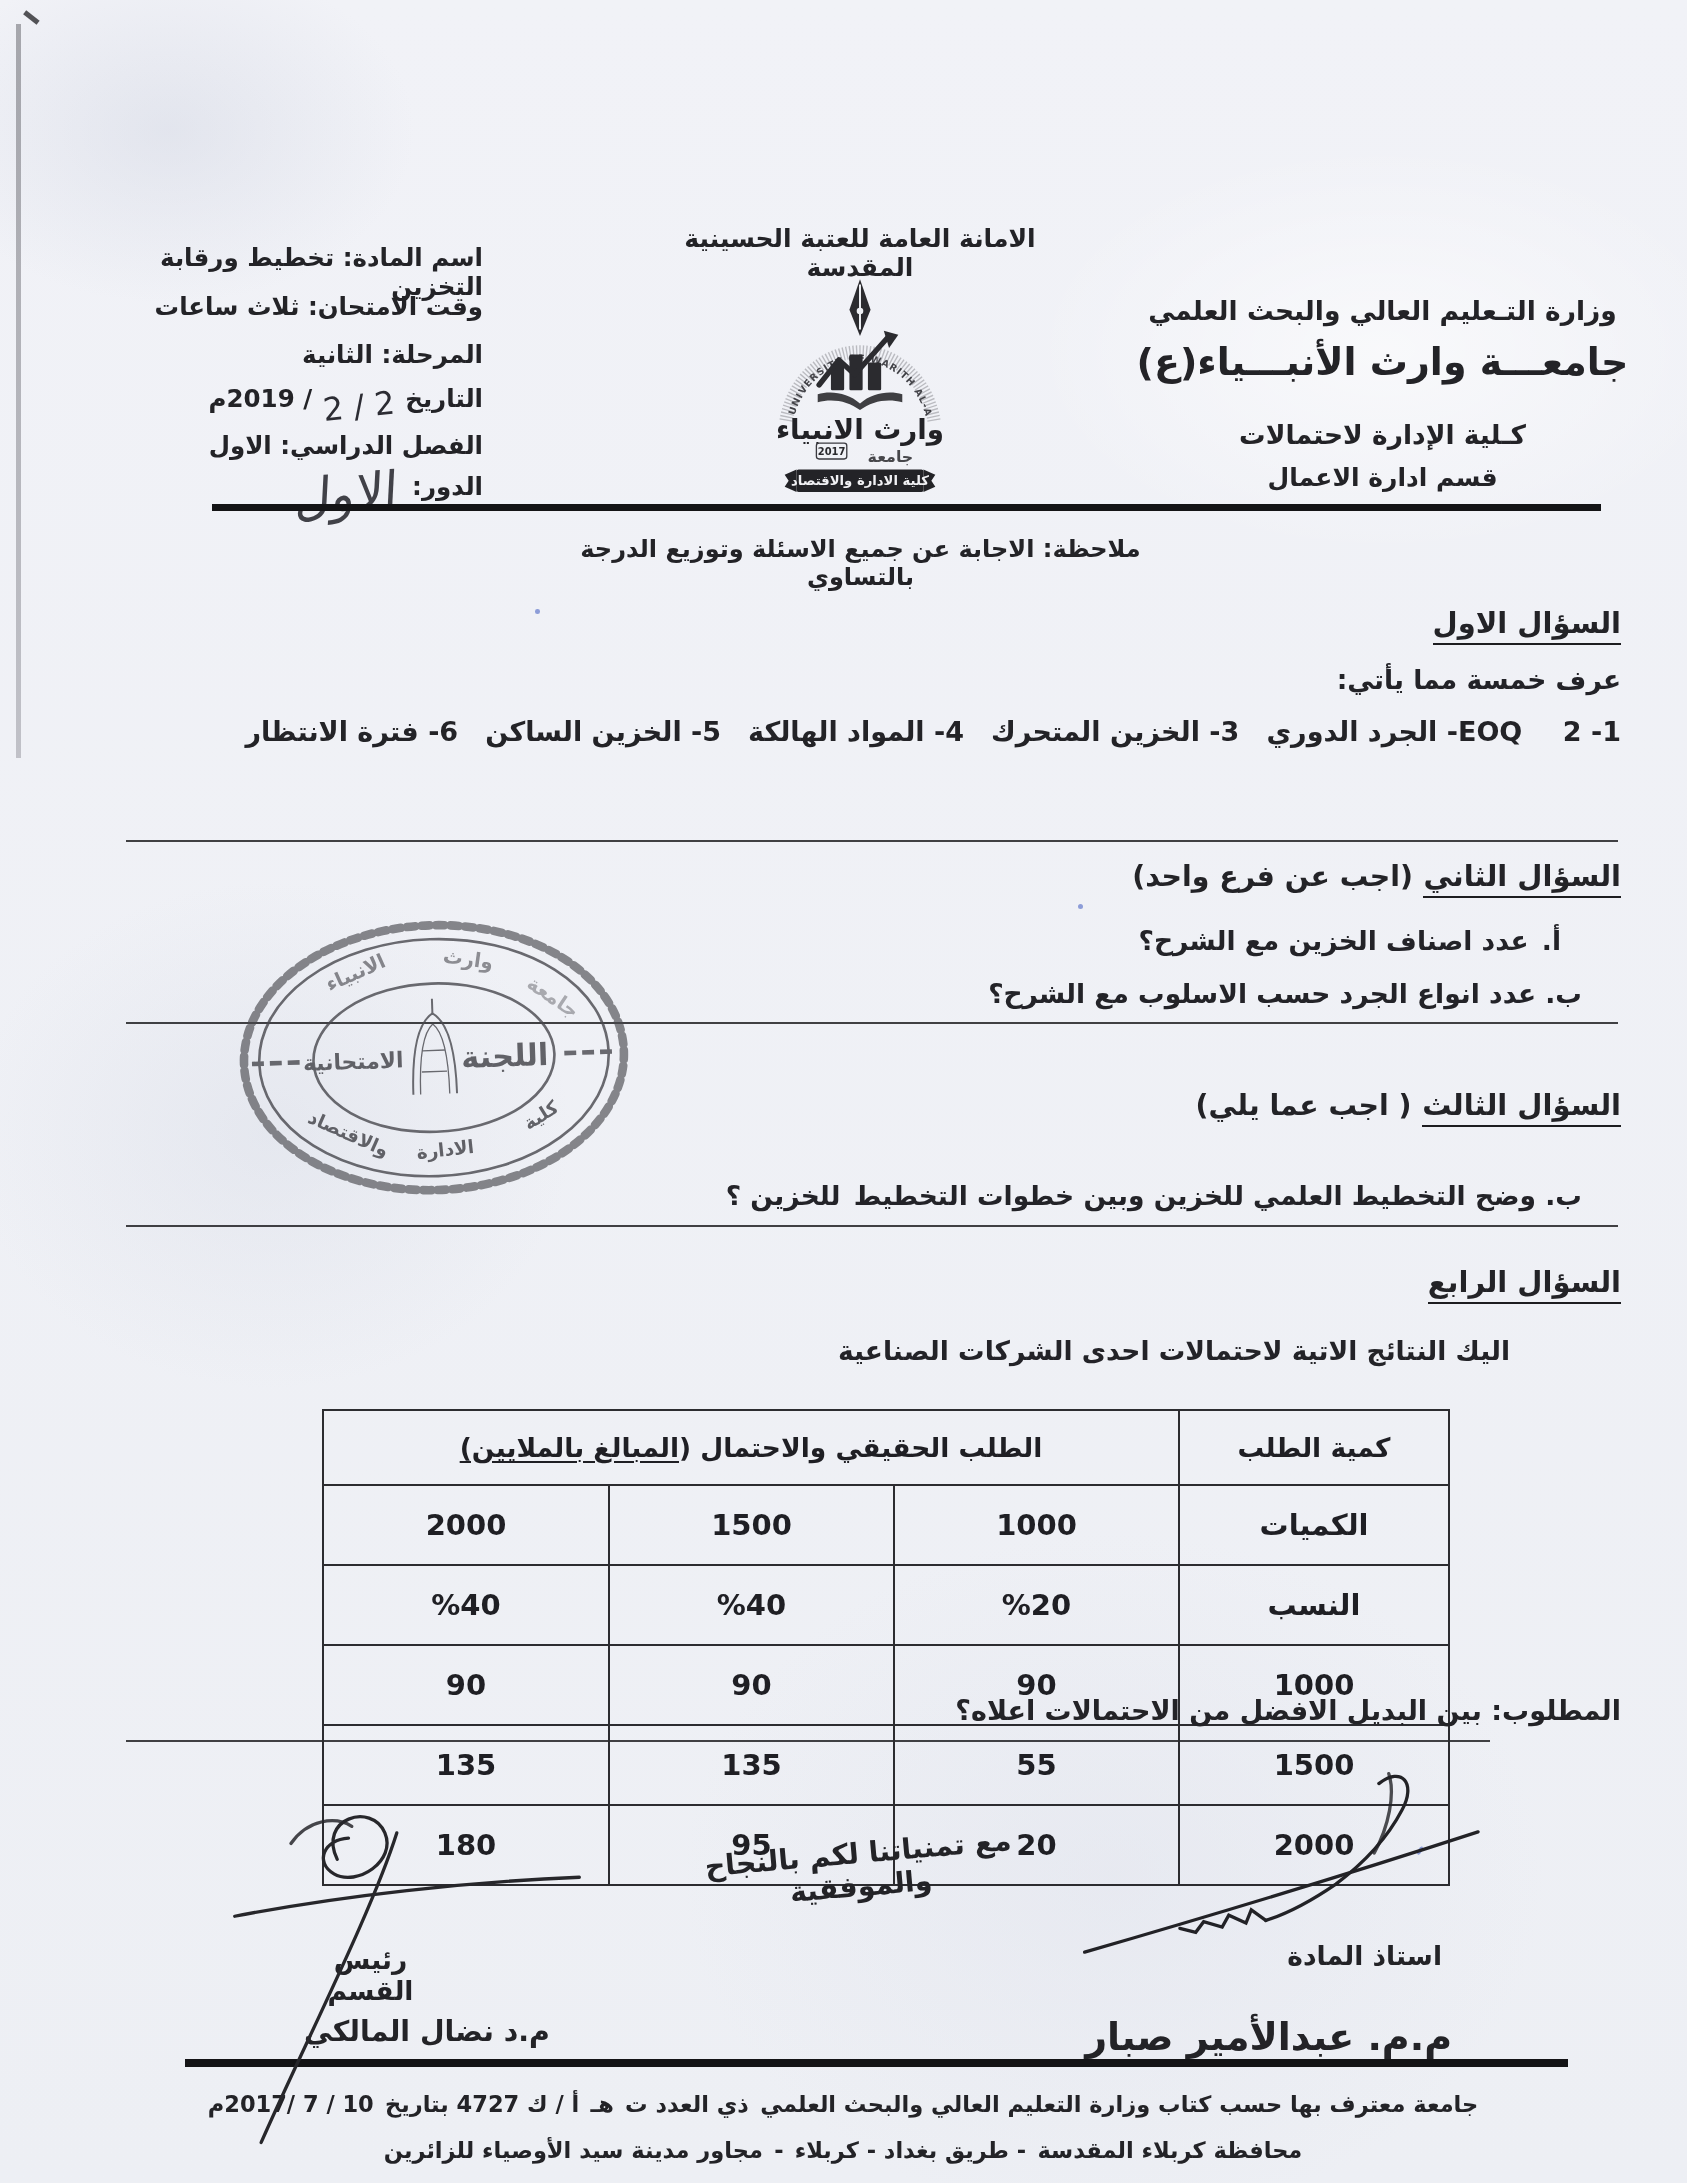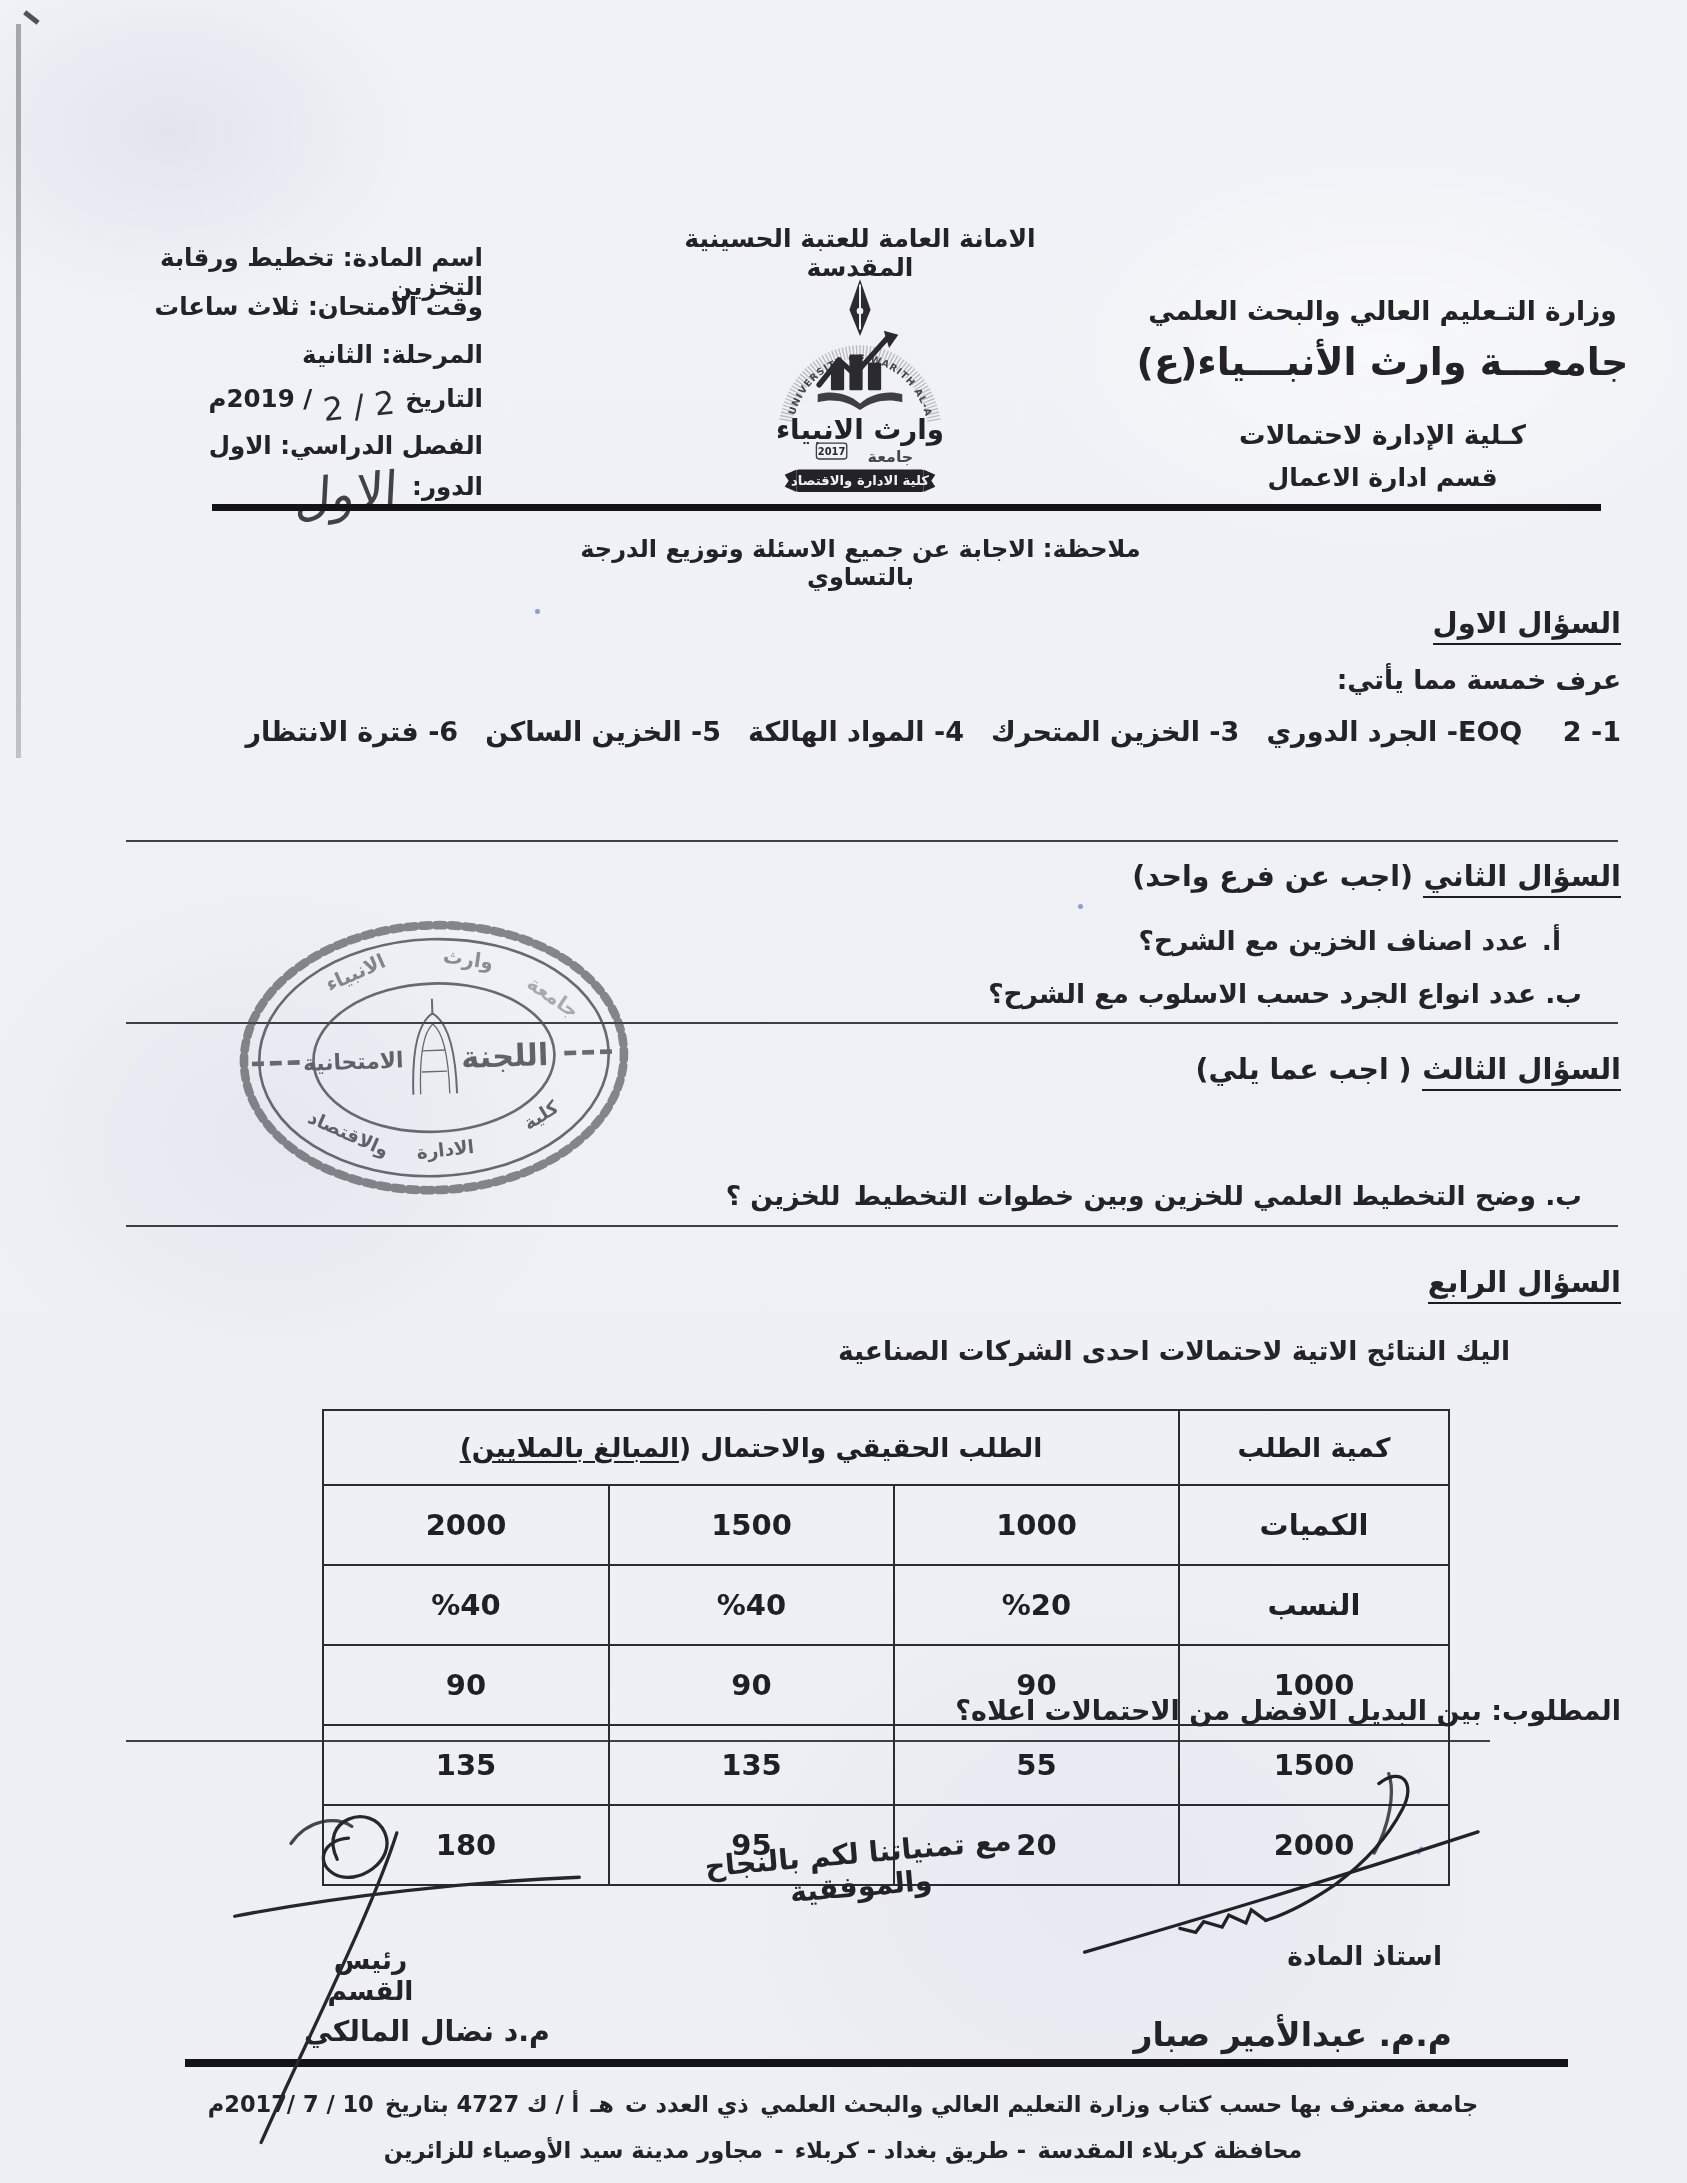--- a/index.html
+++ b/index.html
@@ -108,21 +108,21 @@
   <div class="sep" style="left:126px;top:840px;width:1492px;"></div>
 
   <div class="abs rtl" style="right:66px;top:859px;">
     <span class="qtitle">السؤال الثاني</span><span class="qsub">(اجب عن فرع واحد)</span>
   </div>
   <div class="abs rtl body-line" style="right:126px;top:925px;">أ. عدد اصناف الخزين مع الشرح؟</div>
   <div class="abs rtl body-line" style="right:105px;top:978px;">ب. عدد انواع الجرد حسب الاسلوب مع الشرح؟</div>
 
   <div class="sep" style="left:126px;top:1022px;width:1492px;"></div>
 
-  <div class="abs rtl" style="right:66px;top:1052px;">
+  <div class="abs rtl" style="right:66px;top:1088px;">
     <span class="qtitle">السؤال الثالث</span><span class="qsub">( اجب عما يلي)</span>
   </div>
   <div class="abs rtl body-line" style="right:105px;top:1180px;">ب. وضح التخطيط العلمي للخزين وبين خطوات التخطيط للخزين ؟</div>
 
   <div class="sep" style="left:126px;top:1225px;width:1492px;"></div>
 
   <div class="abs" style="left:232px;top:914px;width:404px;height:290px;opacity:.8;transform:rotate(-2deg);">
     <svg width="404" height="290" viewBox="0 0 610 438">
       <g stroke="#48484e" fill="#46464c">
         <ellipse cx="305" cy="217" rx="287" ry="200" fill="none" stroke-width="13" stroke-dasharray="13 9" stroke-linecap="round" opacity=".8"></ellipse>
@@ -209,21 +209,21 @@
 
   <div class="abs" style="left:1045px;top:1747px;width:476px;height:212px;">
     <svg width="476" height="212" viewBox="0 0 720 320" fill="none" stroke="#222226" stroke-width="5" stroke-linecap="round">
       <path d="M505 55 C540 28 562 55 540 95 C518 137 480 177 440 207 C405 231 372 250 334 262"></path>
       <path d="M334 262 l-22 -16 l-8 20 l-26 -12 l-10 18 l-28 -8 l-12 16 l-24 -6"></path>
       <path d="M60 310 C250 255 480 185 655 128"></path>
       <path d="M520 40 C530 70 520 120 498 160" opacity=".8"></path>
     </svg>
   </div>
   <div class="abs rtl b" style="right:245px;top:1940px;font-size:26.5px;">استاذ المادة</div>
-  <div class="abs rtl b" style="right:235px;top:2015px;font-size:33px;">م.م. عبدالأمير صبار</div>
+  <div class="abs rtl b" style="right:235px;top:2015px;font-size:38px;">م.م. عبدالأمير صبار</div>
 
   <div class="abs" style="left:185px;top:1780px;width:450px;height:377px;z-index:5;">
     <svg width="450" height="377" viewBox="0 0 680 570" fill="none" stroke="#27272b" stroke-width="5" stroke-linecap="round">
       <path d="M230 120 C200 58 282 33 302 80 C320 122 260 162 225 142 C195 124 210 90 247 88"></path>
       <path d="M160 96 C185 60 227 54 252 70" opacity=".85"></path>
       <path d="M75 206 C240 174 430 154 596 147"></path>
       <path d="M320 80 C282 200 180 400 115 548"></path>
     </svg>
   </div>
   <div class="abs rtl b ctr" style="left:291px;top:1944px;width:159px;font-size:26.5px;">رئيس القسم</div>

